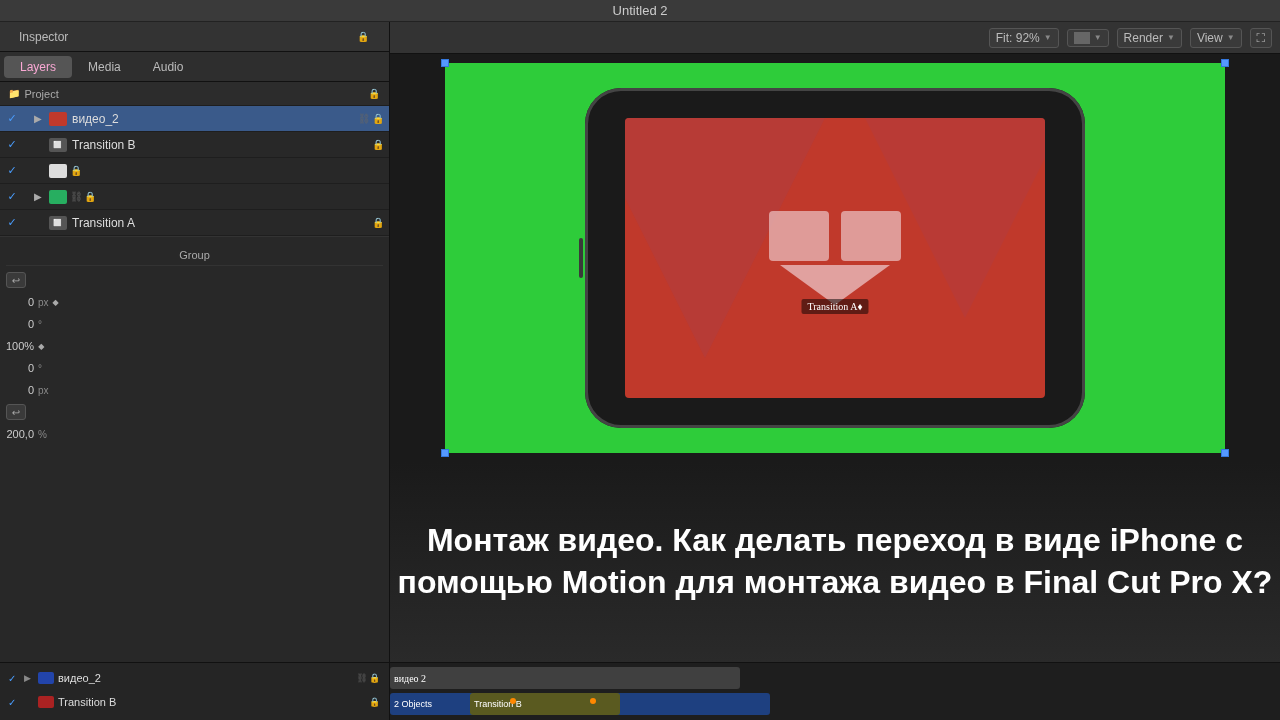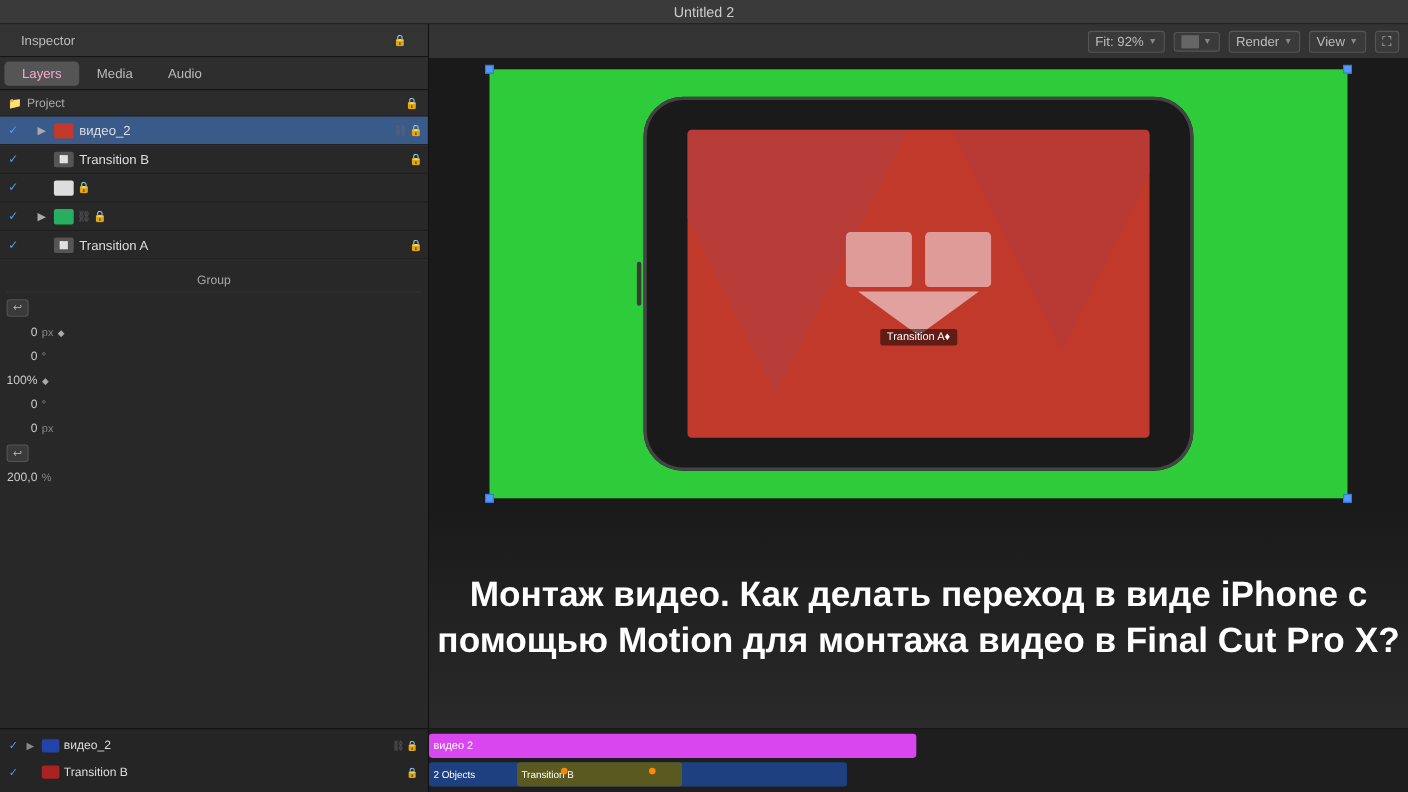--- a/index.html
+++ b/index.html
@@ -276,20 +276,21 @@
 
     
     .canvas-content {
       width: 780px;
       height: 390px;
       background: #2ecc3a;
       position: relative;
       display: flex;
       align-items: center;
       justify-content: center;
+      font-family: Liberation Serif, serif;
     }
 
     
     .corner-handle {
       position: absolute;
       width: 8px;
       height: 8px;
       background: #5599ff;
       border: 1px solid #3377dd;
     }
@@ -490,24 +491,25 @@
       display: flex;
       align-items: center;
       padding: 0 4px;
       font-size: 10px;
       color: #fff;
       overflow: hidden;
       white-space: nowrap;
     }
 
     .tl-block-video2 {
-      background: #d946ef;
+      background: #404040;
       top: 4px;
       left: 0;
-      width: 443px;
+      width: 350px;
+      font-family: Liberation Serif, serif;
     }
 
     .tl-block-2obj {
       background: #1e4080;
       top: 30px;
       left: 0;
       width: 380px;
       font-size: 9px;
     }
 

